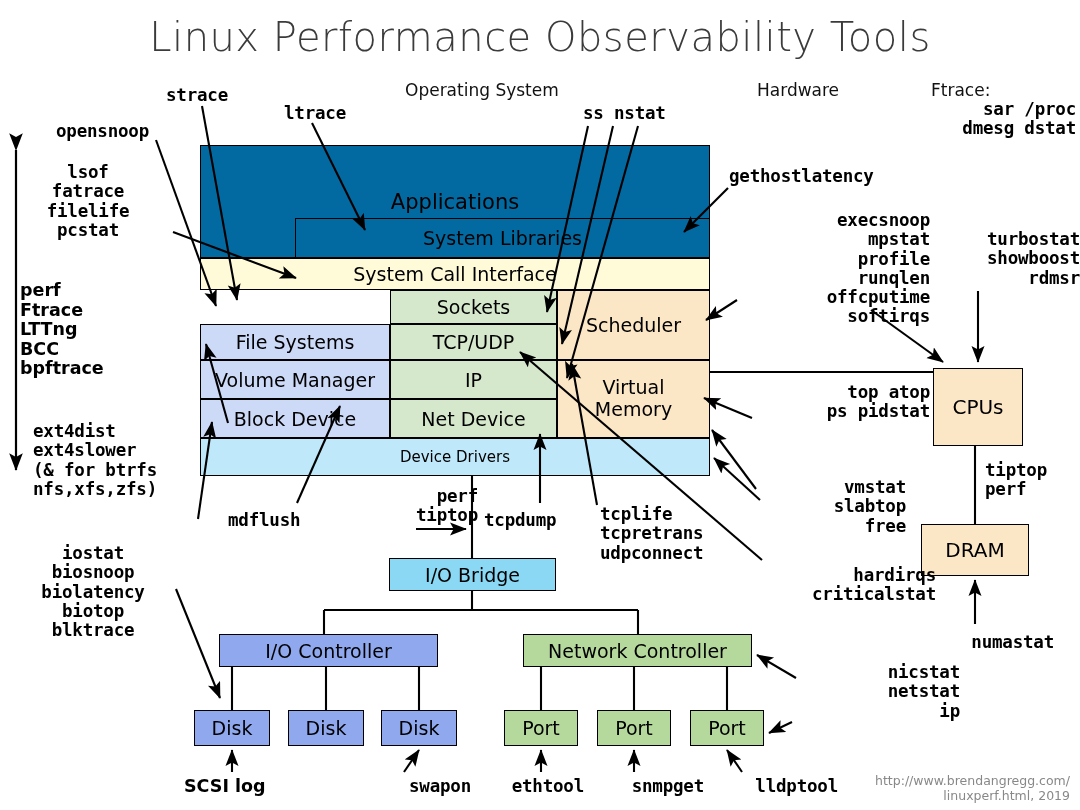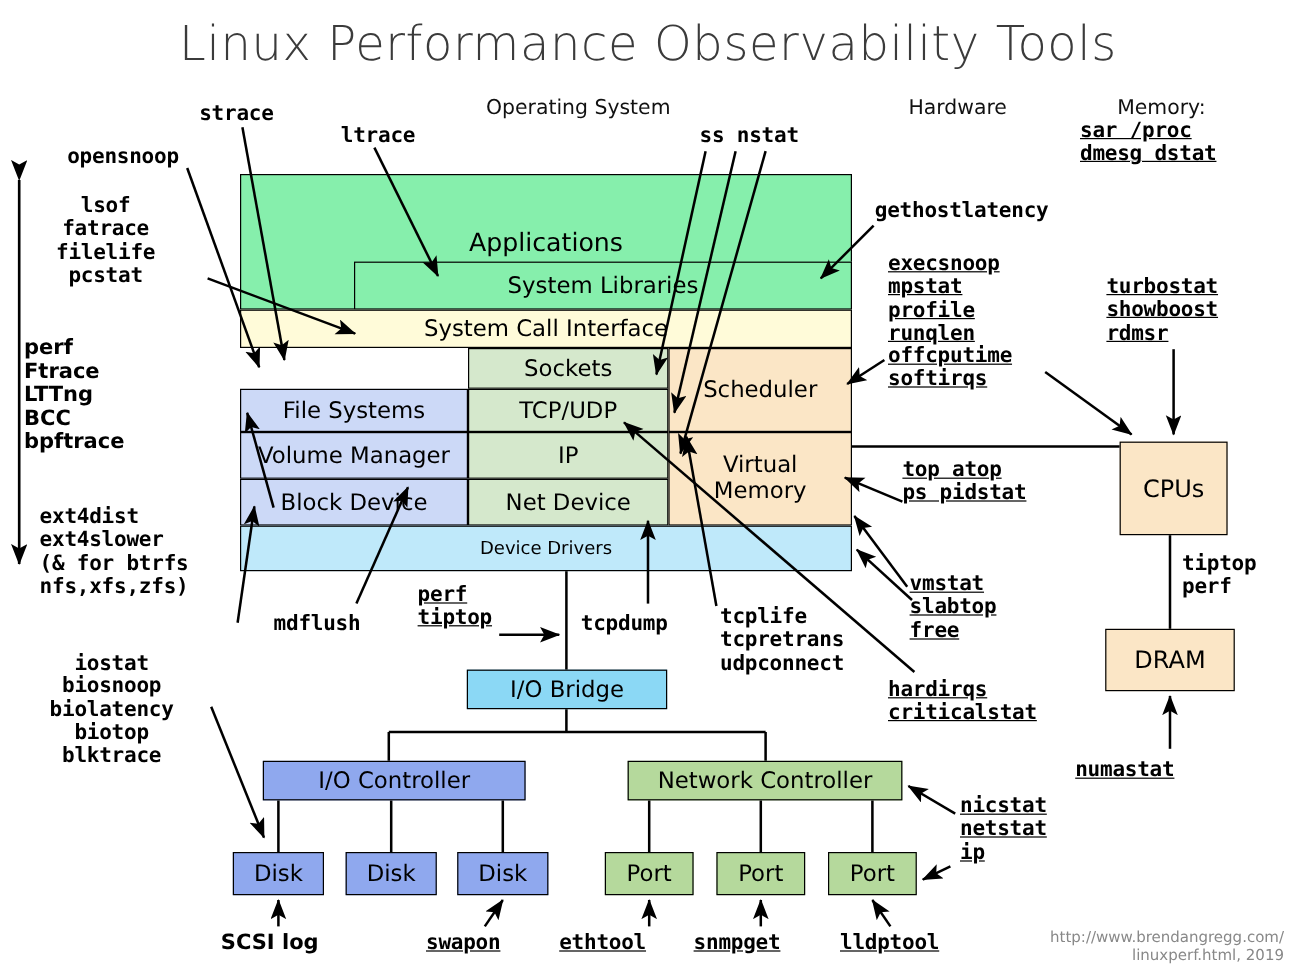--- a/index.html
+++ b/index.html
@@ -4,21 +4,21 @@
 <style>
   html,body{margin:0;padding:0;background:#ffffff;}
   body{width:1080px;height:810px;position:relative;overflow:hidden;
        font-family:"DejaVu Sans", sans-serif;color:#000;}
   #stage{position:absolute;left:0;top:0;width:1080px;height:810px;}
   .lbl{position:absolute;white-space:pre;line-height:1.08;}
 
   
   .tool{font-family:"DejaVu Sans Mono","Liberation Mono",monospace;
         font-weight:bold;font-size:17.5px;line-height:1.10;letter-spacing:-0.2px;}
-  .tool.c{text-align:left;text-decoration:underline;}
+  .tool.c{text-align:right;}
   .tool.r{text-align:center;}
   .tool.l{text-align:left;}
 
   
   .cap{font-family:"DejaVu Sans","Liberation Sans",sans-serif;
        font-size:17px;font-weight:400;color:#111;}
 
   
   .bsans{font-family:"DejaVu Sans","Liberation Sans",sans-serif;
          font-weight:bold;font-size:17.5px;line-height:1.12;}
@@ -26,21 +26,21 @@
   
   #title{position:absolute;left:0;top:14px;width:1080px;text-align:center;
          font-family:"DejaVu Sans","Liberation Sans",sans-serif;
          font-weight:300;font-size:40px;color:#3b3b3b;letter-spacing:.5px;}
 
   
   .box{position:absolute;border:1.6px solid #000;box-sizing:border-box;
        display:flex;align-items:center;justify-content:center;
        font-family:"DejaVu Sans","Liberation Sans",sans-serif;
        font-weight:400;color:#000;}
-  .pink{background:#86efac;}
+  .pink{background:#0369a1;}
   .yellow{background:#fffbd9;}
   .blue{background:#ccd9f7;}
   .green{background:#d5e8cc;}
   .orange{background:#fbe6c6;}
   .cyan{background:#bfe9fa;}
   .cpu{background:#fbe6c6;}
   .iob{background:#8bd8f5;}
   .ioc{background:#8fa8ee;}
   .nic{background:#b5d99c;}
 
@@ -54,21 +54,21 @@
 </style>
 </head>
 <body>
 
 <div id="stage">
 
   <div id="title">Linux Performance Observability Tools</div>
 
   <div class="lbl cap" style="left:405px;top:81px;">Operating System</div>
   <div class="lbl cap" style="left:757px;top:81px;">Hardware</div>
-  <div class="lbl cap" style="left:931px;top:81px;">Memory:</div>
+  <div class="lbl cap" style="left:931px;top:81px;">Ftrace:</div>
 
   <div class="box pink" style="left:200px;top:145px;width:510px;height:113px;font-size:21px;">Applications</div>
   <div class="box pink" style="left:295px;top:218px;width:415px;height:40px;font-size:19px;">System Libraries</div>
   <div class="box yellow" style="left:200px;top:258px;width:510px;height:32px;font-size:19px;">System Call Interface</div>
 
   <div class="box blue" style="left:200px;top:324px;width:190px;height:36px;font-size:19px;">File Systems</div>
   <div class="box blue" style="left:200px;top:360px;width:190px;height:39px;font-size:19px;">Volume Manager</div>
   <div class="box blue" style="left:200px;top:399px;width:190px;height:39px;font-size:19px;">Block Device</div>
 
   <div class="box green" style="left:390px;top:290px;width:167px;height:34px;font-size:19px;">Sockets</div>

